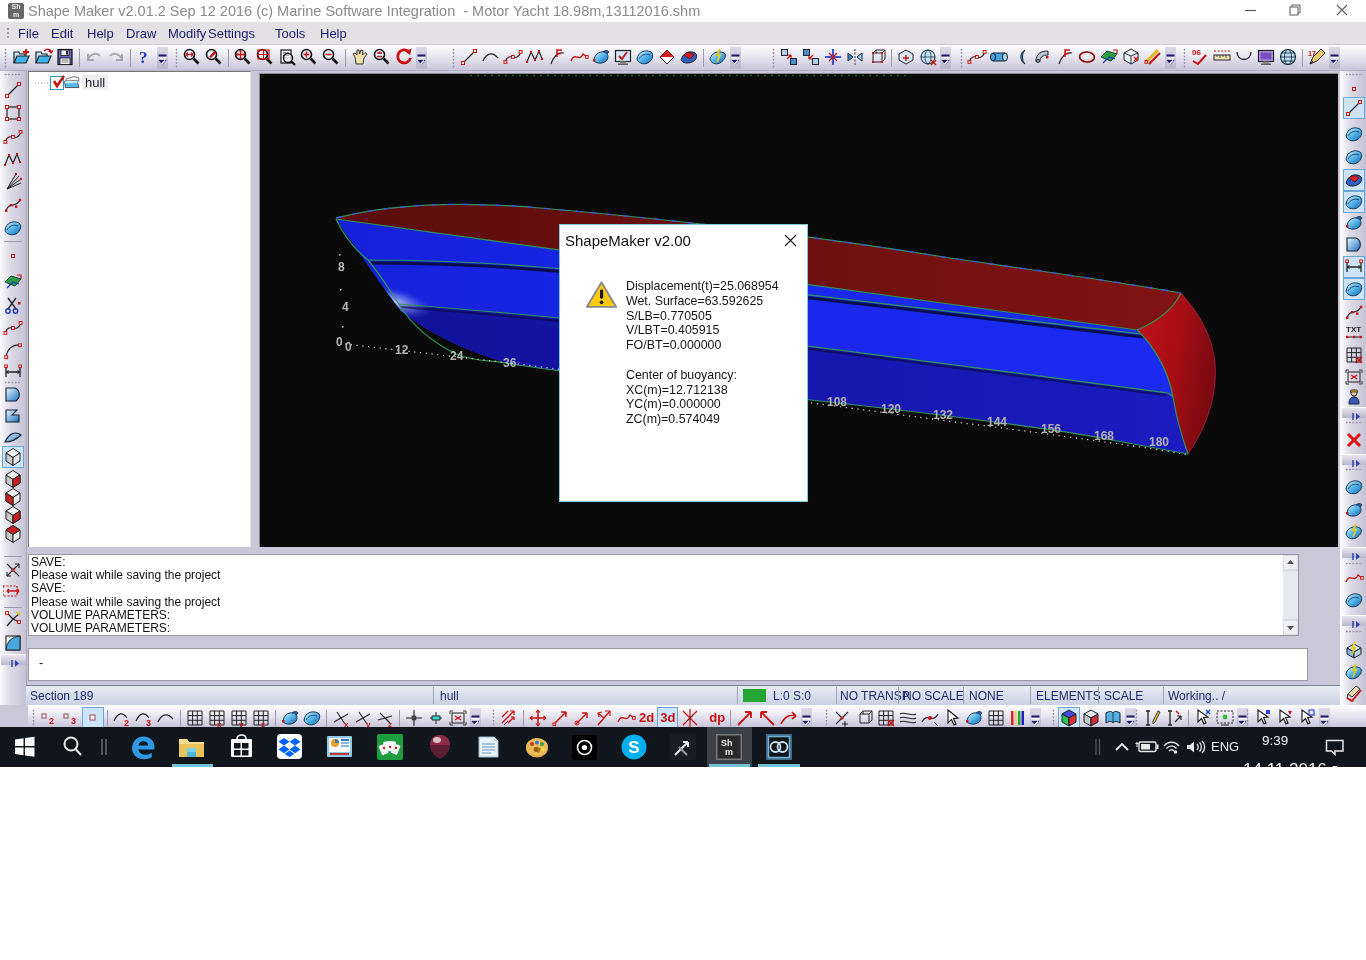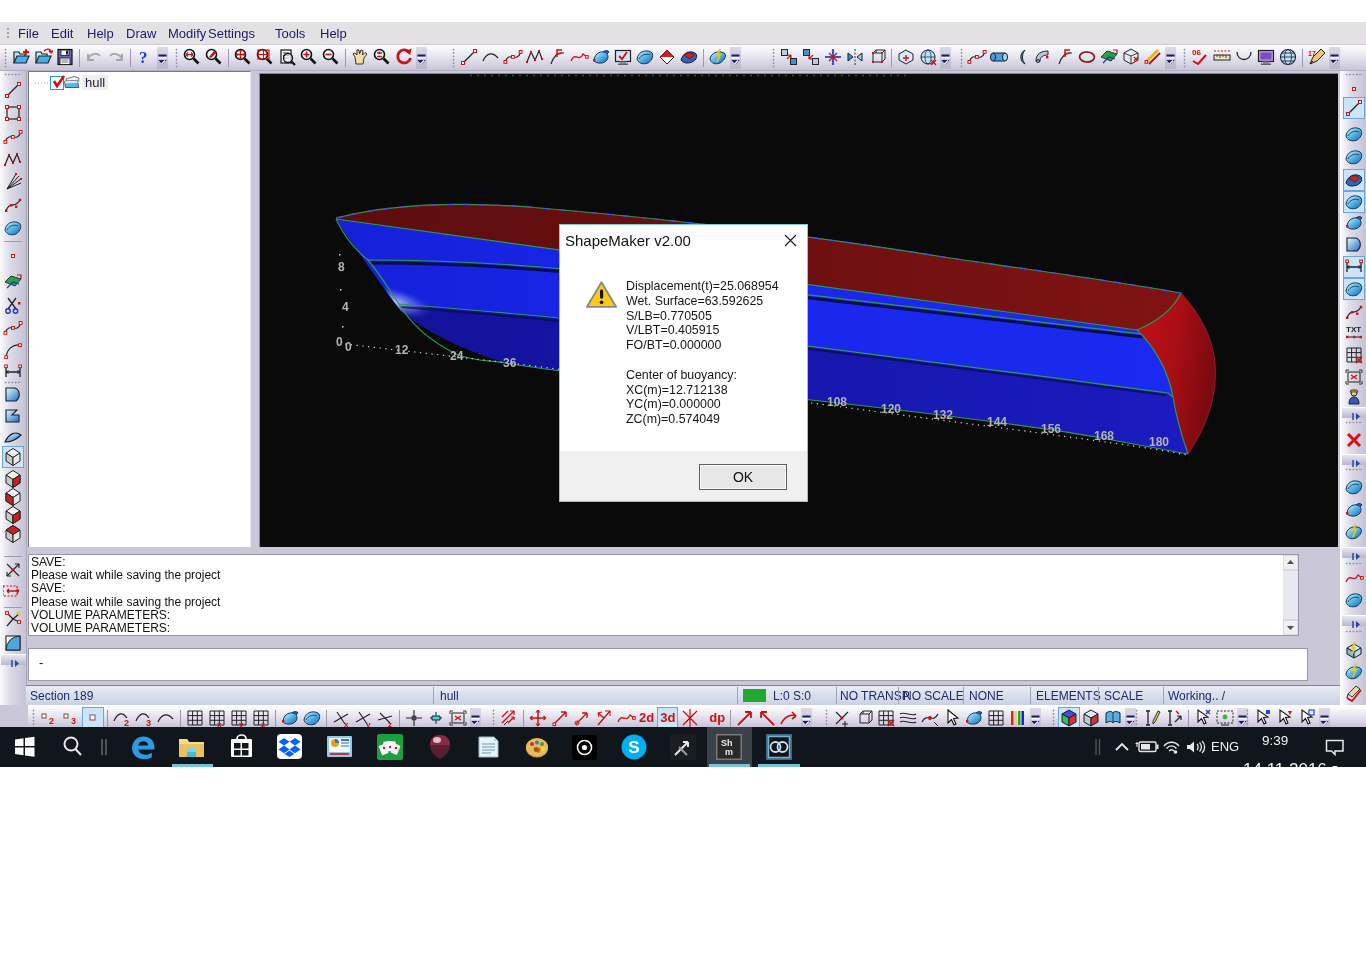--- a/index.html
+++ b/index.html
@@ -596,20 +596,34 @@
       </symbol>
 <symbol id="s-worker" viewBox="0 0 20 20">
         <circle cx="10" cy="6" r="3" fill="#e8c890" stroke="#223"></circle>
         <path d="M5,17 C5,12 7,10 10,10 C13,10 15,12 15,17 Z" fill="#3858b8" stroke="#223"></path>
         <path d="M6,5 L14,5 L13,3 L7,3 Z" fill="#d8a020" stroke="#223" stroke-width="0.7"></path>
       </symbol>
 </defs>
 </svg>
 
 <div id="app">
+  <div id="titlebar">
+    <div id="titleicon">Sh<br>m</div>
+    <div id="titletext">Shape Maker v2.01.2 Sep 12 2016 (c) Marine Software Integration&nbsp; - Motor Yacht 18.98m,13112016.shm</div>
+    <svg class="wbtn" style="left:1240px;top:0" width="24" height="22">
+        <line x1="5" y1="10.5" x2="16" y2="10.5" stroke="#5a5a5a" stroke-width="1.2"></line>
+      </svg>
+    <svg class="wbtn" style="left:1285px;top:0" width="24" height="22">
+        <rect x="5" y="7" width="8" height="8" fill="none" stroke="#5a5a5a" stroke-width="1"></rect>
+        <path d="M7,7 L7,5 L15,5 L15,13 L13,13" fill="none" stroke="#5a5a5a" stroke-width="1"></path>
+      </svg>
+    <svg class="wbtn" style="left:1331px;top:0" width="24" height="22">
+        <path d="M6,5 L16,15 M16,5 L6,15" stroke="#5a5a5a" stroke-width="1.1"></path>
+      </svg>
+  </div>
   <div id="menubar">
     <svg style="position:absolute;left:6px;top:4px" width="6" height="16">
         <circle cx="2" cy="3" r="1" fill="#8a87a0"></circle>
         <circle cx="2" cy="7" r="1" fill="#8a87a0"></circle>
         <circle cx="2" cy="11" r="1" fill="#8a87a0"></circle>
       </svg>
     <div class="mitem" style="left:18px">File</div>
     <div class="mitem" style="left:51px">Edit</div>
     <div class="mitem" style="left:87px">Help</div>
     <div class="mitem" style="left:126px">Draw</div>
@@ -1330,17 +1344,14 @@
     <svg id="dlgx" style="position:absolute;left:222px;top:7px" width="18" height="18">
         <path d="M3,3 L14,14 M14,3 L3,14" stroke="#222" stroke-width="1.2"></path>
       </svg>
     <svg style="position:absolute;left:25px;top:55px" width="33" height="30" viewBox="0 0 36 32">
       <path d="M18,2 L34,29 L2,29 Z" fill="#ffca10" stroke="#888" stroke-width="2" stroke-linejoin="round"></path>
       <path d="M18,4 L32,28 L4,28 Z" fill="none" stroke="#english" stroke-width="0"></path>
       <rect x="16.4" y="10" width="3.4" height="10" rx="1.6" fill="#111"></rect>
       <circle cx="18.1" cy="24" r="2" fill="#111"></circle>
     </svg>
     <div id="dlgtext">Displacement(t)=25.068954<br>Wet. Surface=63.592625<br>S/LB=0.770505<br>V/LBT=0.405915<br>FO/BT=0.000000<br><br>Center of buoyancy:<br>XC(m)=12.712138<br>YC(m)=0.000000<br>ZC(m)=0.574049</div>
-    <div id="dlgfoot">
-      <div id="okbtn">OK</div>
-    </div>
   </div>
 </div>
 
 </body></html>

